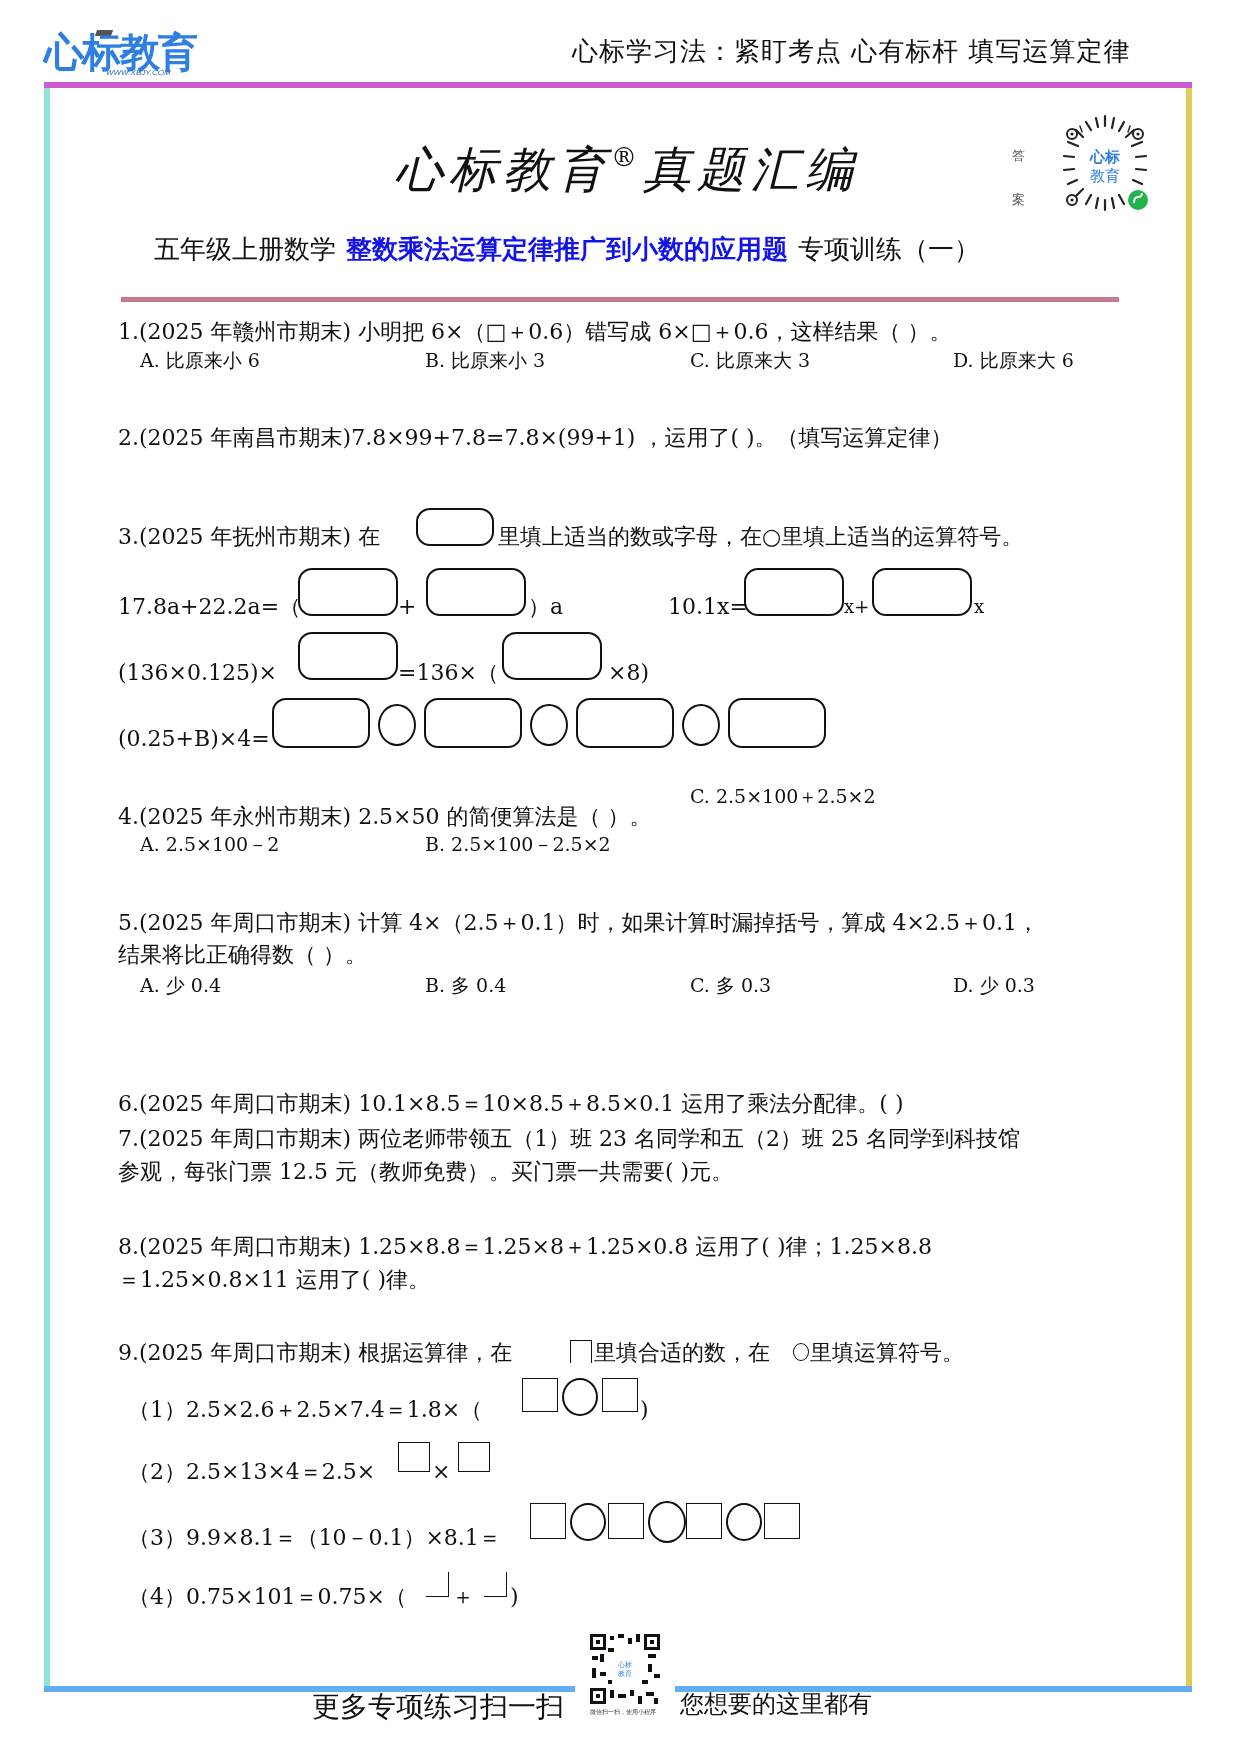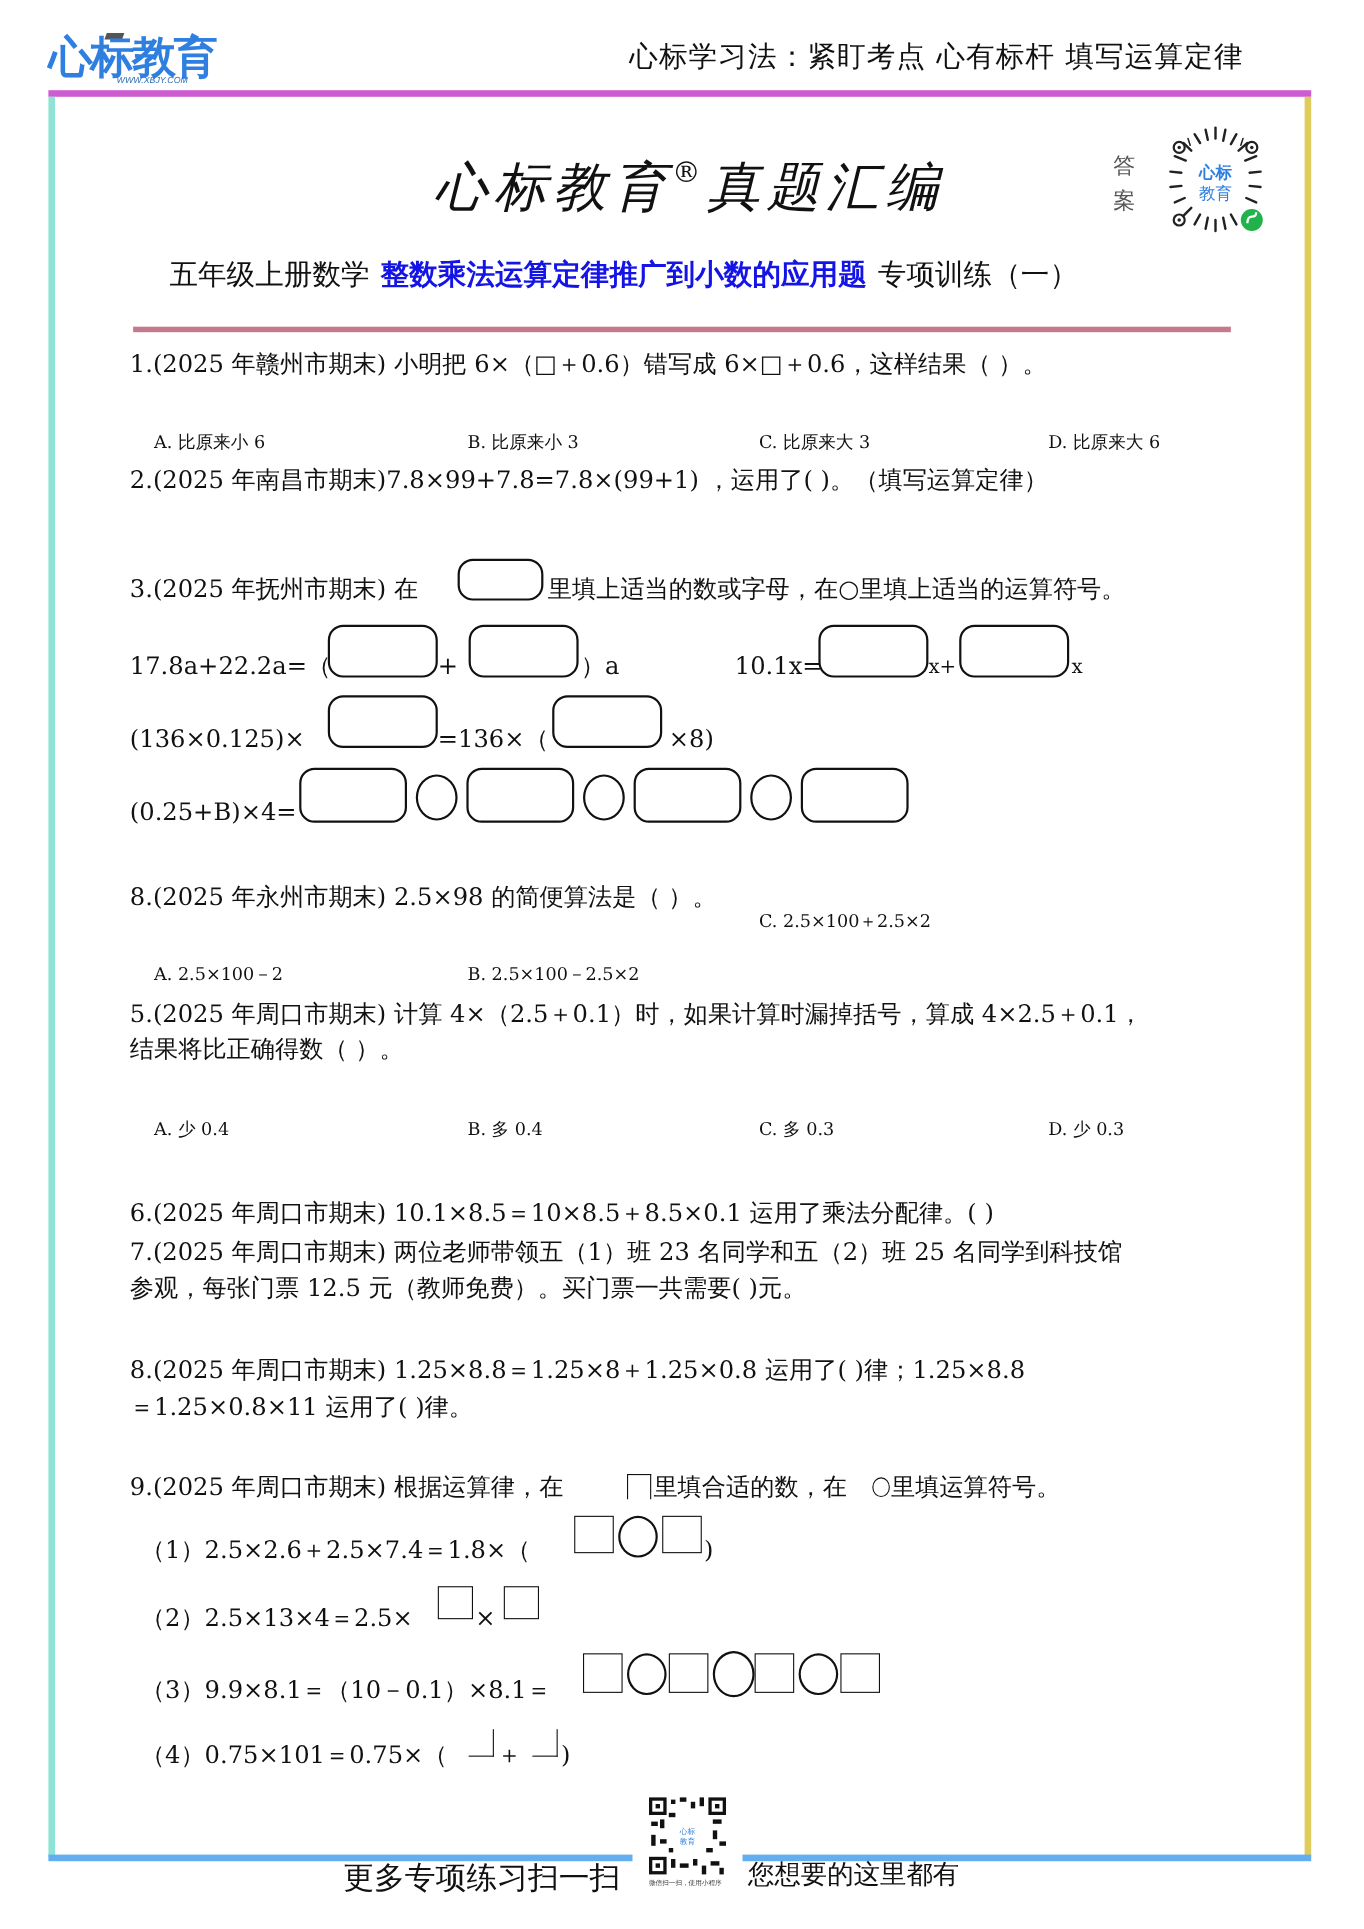--- a/index.html
+++ b/index.html
@@ -18,34 +18,34 @@
 
   .bar-top { position: absolute; left: 44px; top: 82px; width: 1148px; height: 6px; background: #cc5ccf; }
   .bar-left { position: absolute; left: 44px; top: 88px; width: 6px; height: 1600px; background: #8fe3d5; }
   .bar-right { position: absolute; left: 1186px; top: 88px; width: 6px; height: 1600px; background: #e0cc5c; }
   .bar-bottom { position: absolute; left: 44px; top: 1686px; width: 1148px; height: 6px; background: #63aef0; }
 
   .main-title { position: absolute; left: 395px; top: 138px; font-size: 48px; letter-spacing: 6px;
                 font-family: "DejaVu Serif", serif; white-space: nowrap; font-style: italic; }
   .main-title sup { font-size: 26px; vertical-align: top; position: relative; top: 4px; }
 
-  .answer-label { position: absolute; left: 1012px; top: 134px; width: 16px; font-size: 20px; line-height: 32px;
-                  color: #555; font-family: "DejaVu Sans", sans-serif; text-align: center; }
+  .answer-label { position: absolute; left: 1012px; top: 134px; width: 16px; font-size: 13px; line-height: 44px;
+                  color: #555; font-family: "DejaVu Sans", sans-serif; }
   .qr-top { position: absolute; left: 1050px; top: 112px; width: 110px; height: 110px; }
 
   .subtitle { position: absolute; left: 154px; top: 232px; font-size: 26px; white-space: nowrap;
               font-family: "DejaVu Sans", sans-serif; }
   .subtitle .hl { color: #1414e6; font-weight: bold; margin: 0 10px; }
 
   .rule { position: absolute; left: 121px; top: 297px; width: 998px; height: 5px; background: #c47a8c; }
 
   
   .q { position: absolute; left: 118px; font-size: 22px; line-height: 33px; white-space: nowrap;
        font-family: "DejaVu Serif", serif; }
-  .opt { position: absolute; font-size: 16px; white-space: nowrap; margin-top: 44px; }
+  .opt { position: absolute; font-size: 19px; white-space: nowrap; }
   .rbox { display: inline-block; border: 2px solid #111; border-radius: 14px; vertical-align: middle; }
   .circ { display: inline-block; border: 2px solid #111; border-radius: 50%; vertical-align: middle; }
   .sbox { display: inline-block; border: 1.5px solid #111; vertical-align: middle; }
   .abs { position: absolute; }
 
   
   .footer-left { position: absolute; left: 312px; top: 1688px; font-size: 28px; font-family: "DejaVu Sans", sans-serif; white-space: nowrap; text-align: right; }
   .footer-right { position: absolute; left: 680px; top: 1688px; font-size: 24px; font-family: "DejaVu Sans", sans-serif; white-space: nowrap; }
   .qr-bottom { position: absolute; left: 588px; top: 1632px; width: 74px; height: 74px; }
   .qr-caption { position: absolute; left: 590px; top: 1708px; font-size: 6px; color: #333; font-family: "DejaVu Sans", sans-serif; white-space: nowrap; }
@@ -148,21 +148,21 @@
 
 <div class="q" style="top:722px">(0.25+B)×4=</div>
 <div class="rbox abs" style="left:272px;top:698px;width:94px;height:46px"></div>
 <div class="circ abs" style="left:378px;top:704px;width:34px;height:38px"></div>
 <div class="rbox abs" style="left:424px;top:698px;width:94px;height:46px"></div>
 <div class="circ abs" style="left:530px;top:704px;width:34px;height:38px"></div>
 <div class="rbox abs" style="left:576px;top:698px;width:94px;height:46px"></div>
 <div class="circ abs" style="left:682px;top:704px;width:34px;height:38px"></div>
 <div class="rbox abs" style="left:728px;top:698px;width:94px;height:46px"></div>
 
-<div class="q" style="top:800px">8.(2025 年永州市期末) 2.5×98 的简便算法是（          ）。</div>
+<div class="q" style="top:800px">4.(2025 年永州市期末) 2.5×50 的简便算法是（          ）。</div>
 <div class="opt" style="left:140px;top:832px">A. 2.5×100－2</div>
 <div class="opt" style="left:425px;top:832px">B. 2.5×100－2.5×2</div>
 <div class="opt" style="left:690px;top:784px">C. 2.5×100＋2.5×2</div>
 
 <div class="q" style="top:906px">5.(2025 年周口市期末) 计算 4×（2.5＋0.1）时，如果计算时漏掉括号，算成 4×2.5＋0.1，</div>
 <div class="q" style="top:938px">结果将比正确得数（          ）。</div>
 <div class="opt" style="left:140px;top:973px">A. 少 0.4</div>
 <div class="opt" style="left:425px;top:973px">B. 多 0.4</div>
 <div class="opt" style="left:690px;top:973px">C. 多 0.3</div>
 <div class="opt" style="left:953px;top:973px">D. 少 0.3</div>

